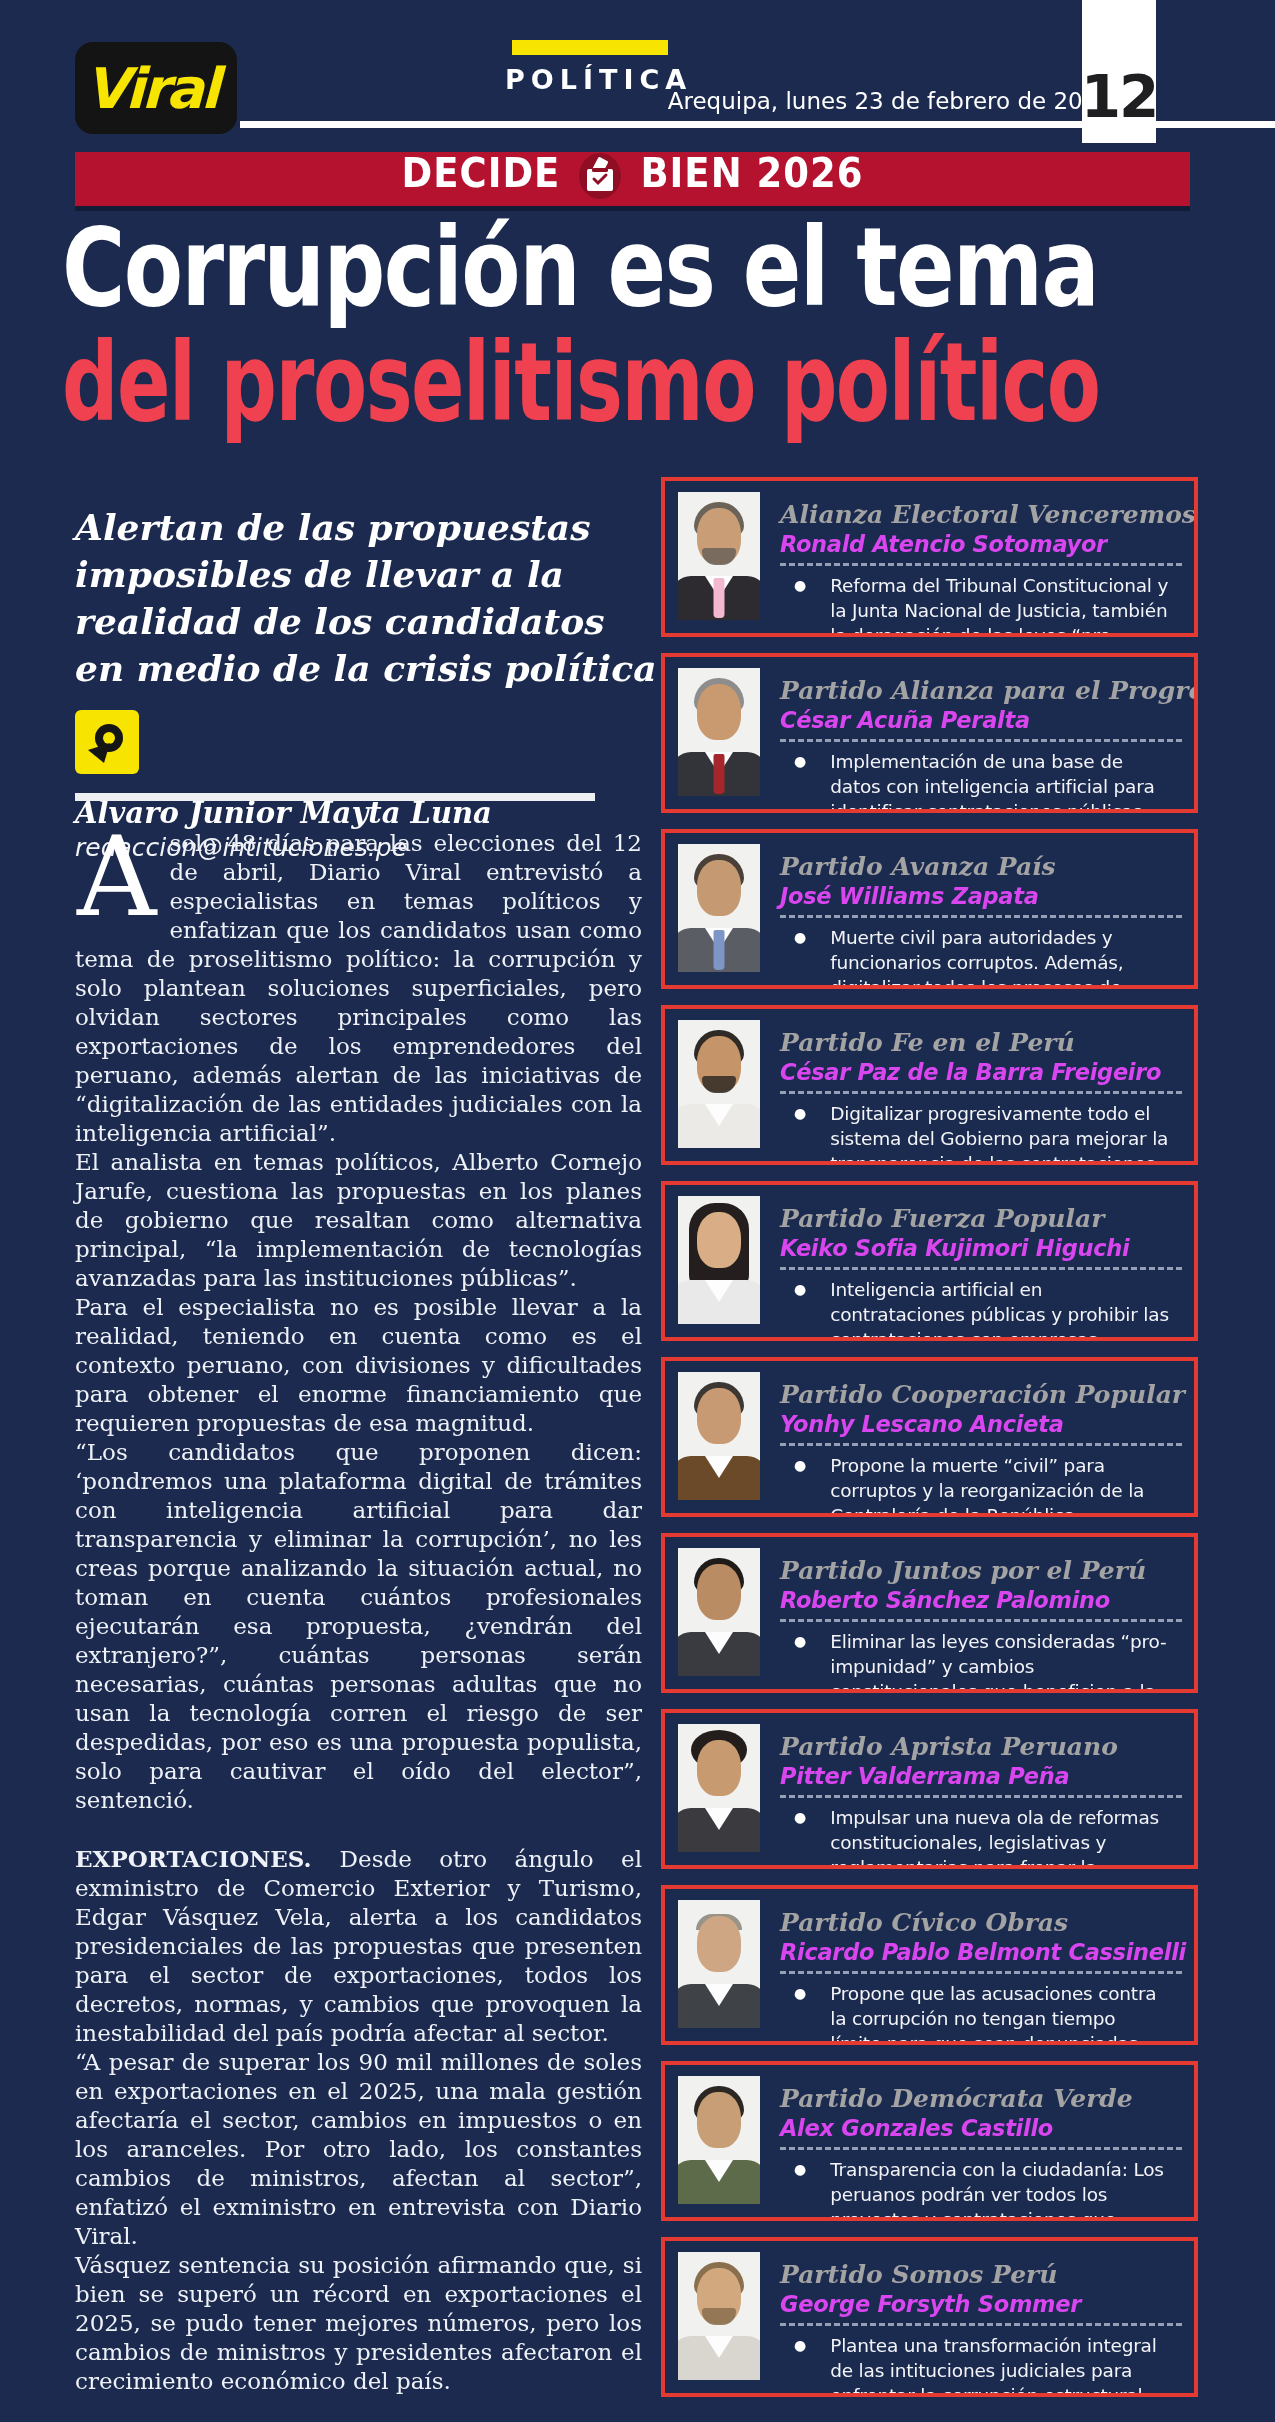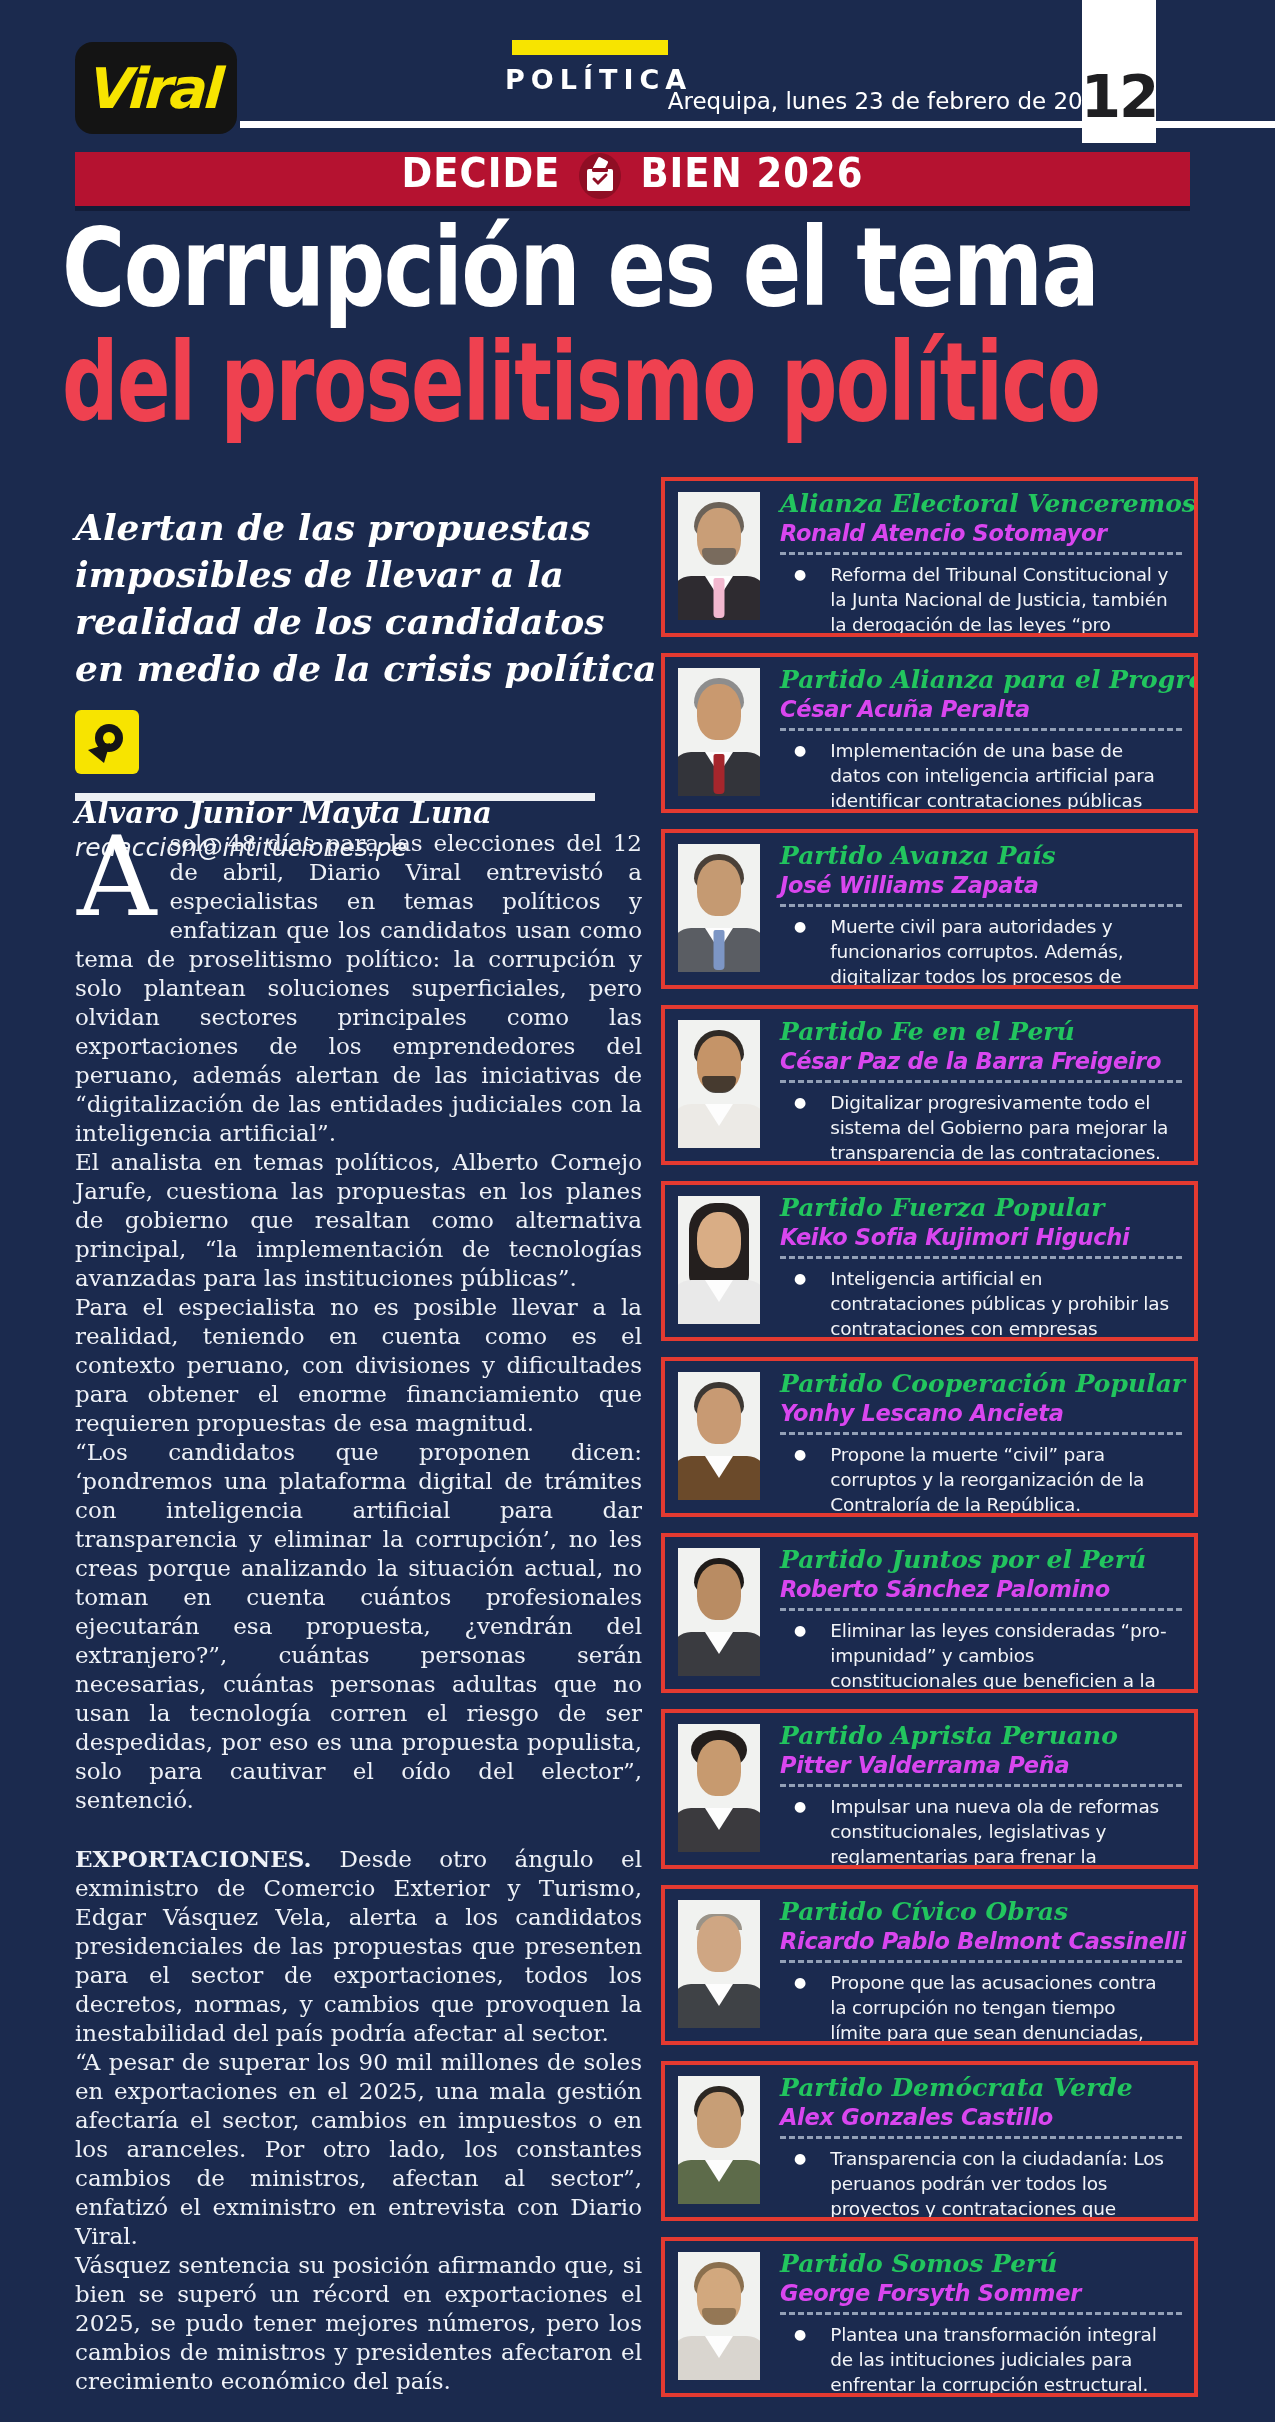--- a/index.html
+++ b/index.html
@@ -88,21 +88,21 @@
   .style-curly .av-hair { left:13px; top:6px; width:56px; height:40px; border-radius:50%; }
   .style-balding .av-hair { left:18px; top:14px; width:46px; height:16px; border-radius:20px 20px 0 0; }
   .av-suit { position:absolute; left:-7px; right:-7px; bottom:0; height:44px;
     border-radius:20px 20px 0 0; background:var(--suit,#2e2e33); }
   .av-collar { position:absolute; left:50%; transform:translateX(-50%); top:0; width:28px; height:22px;
     background:#fdfdfd; clip-path:polygon(0 0,100% 0,50% 100%); }
   .av-tie { position:absolute; left:50%; transform:translateX(-50%); top:2px; width:11px; height:40px;
     background:var(--tie,transparent); border-radius:2px 2px 4px 4px; }
   .card-text { flex:1; min-width:0; }
   .party { font-family:"DejaVu Serif", serif; font-weight:bold; font-style:italic;
-    font-size:25px; line-height:29px; color:#22c55e; white-space:nowrap; }
+    font-size:25px; line-height:29px; color:#a3a3a3; white-space:nowrap;margin-top:11px; }
   .cand { font-weight:bold; font-style:italic; font-size:22.5px; line-height:30px;
     color:#d946ef; white-space:nowrap; letter-spacing:-0.3px; }
   .card-divider { border:none; border-top:3px dashed #93a0b6; margin:4px 0 7px 0; }
   .prop-row { display:flex; align-items:flex-start; }
   .prop-dot { font-size:14px; line-height:25px; margin:0 24px 0 14px; flex:none; color:#fff; }
   .prop-text { font-size:18.5px; line-height:25px; color:#f2f4f8; letter-spacing:-0.2px;
     padding-right:10px; }
 </style>
 </head>
 <body style="--yellow: #f7e400; --banner-red: #b51230; --accent-red: #e43a31; --headline-red: #ef4150; background: rgb(27, 42, 78);">

